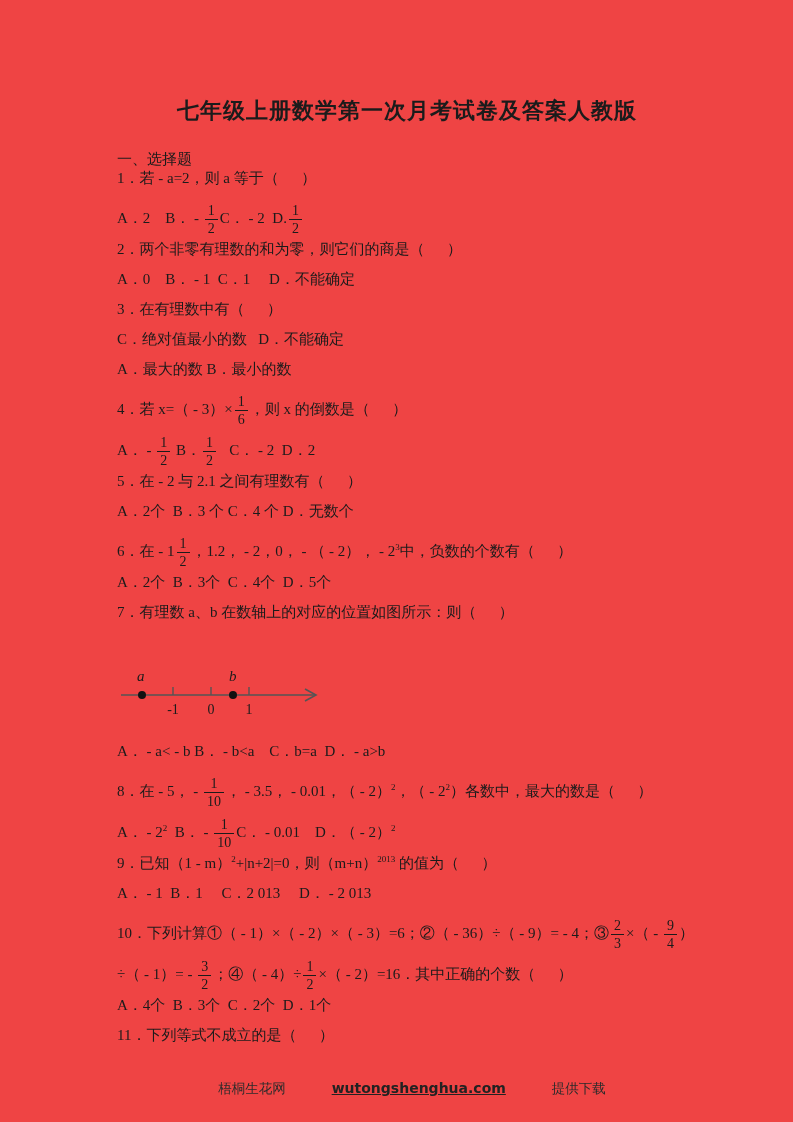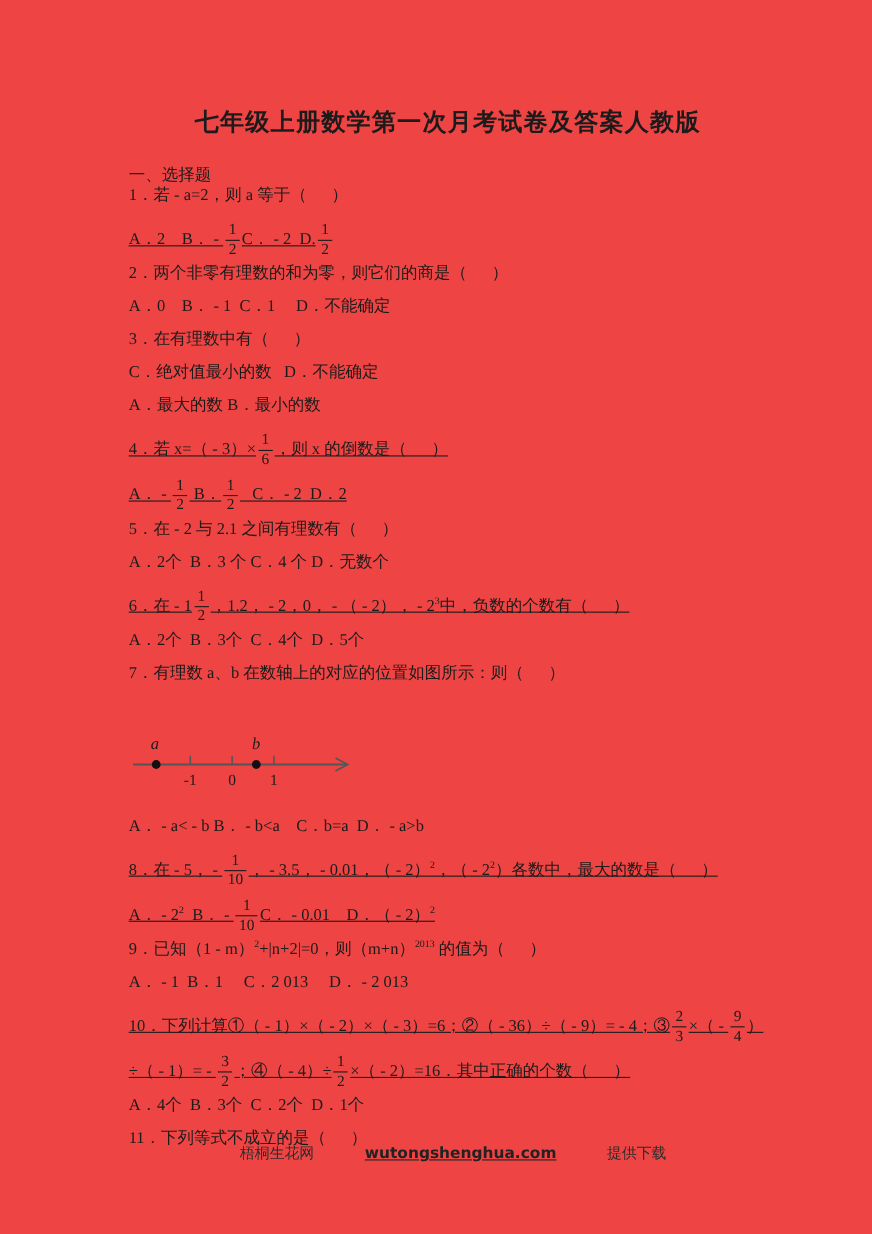--- a/index.html
+++ b/index.html
@@ -12,34 +12,34 @@
     font-family:"Liberation Serif","DejaVu Serif",serif;
     color:#1b1b1b;
   }
   .content { position:absolute; left:117px; top:96px; width:580px; }
   .title {
     font-size:22px; font-weight:bold; text-align:center;
     letter-spacing:1px; margin-bottom:24px; white-space:nowrap;
   }
   .section { font-size:15px; white-space:pre; }
   .line { font-size:15px; line-height:19px; margin-bottom:11px; white-space:pre; }
-  .line.frac-line { line-height:38px; margin-bottom:3px;text-decoration:underline; }
+  .line.frac-line { line-height:38px; margin-bottom:3px; }
   .line.figure-line { margin:2px 0 6px; line-height:normal; }
   .frac {
     display:inline-block; vertical-align:middle; text-align:center;
     font-size:14px; line-height:1.1; margin:0 2px;
   }
   .frac .num { display:block; padding:0 3px 1px; border-bottom:1.3px solid #1b1b1b; }
   .frac .den { display:block; padding:1px 3px 0; }
   sup.exp { font-size:9px; vertical-align:super; line-height:0; letter-spacing:0; }
   .numberline { display:block; margin-left:2px; }
   .numberline text { font-size:14px; fill:#1b1b1b; }
   .numberline text.var { font-style:italic; font-size:15px; }
   .footer {
-    position:absolute; left:0; right:0; top:1040px;
+    position:absolute; left:0; right:0; top:1080px;
     display:flex; justify-content:center; align-items:baseline; gap:46px;
     font-size:13.5px; color:#2b2b2b;padding-left:31px;
   }
   .footer .url {
     font-family:"DejaVu Sans","Liberation Sans",sans-serif;
     font-weight:bold; font-size:14px; color:#222;text-decoration:underline;
   }
 </style>
 </head>
 <body>

